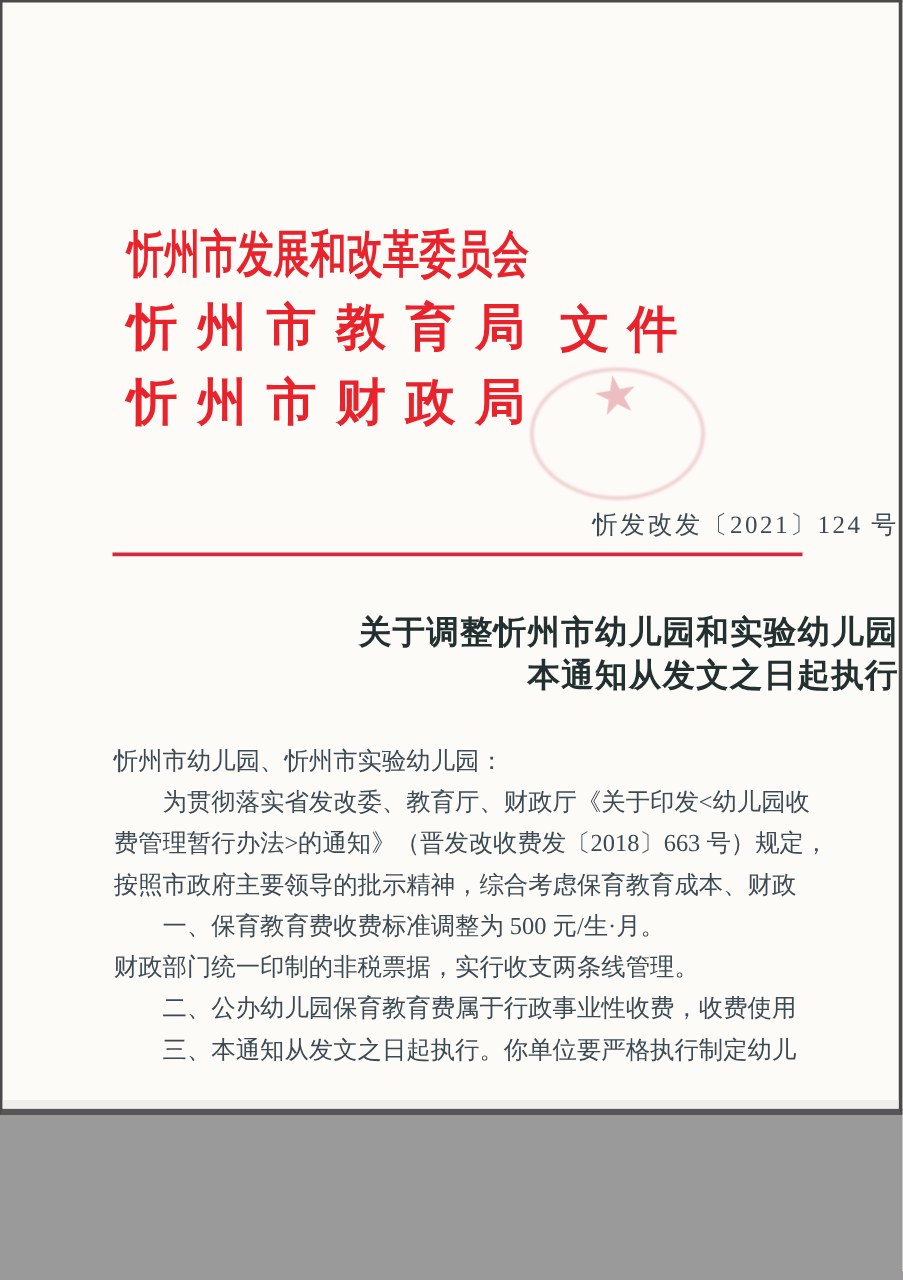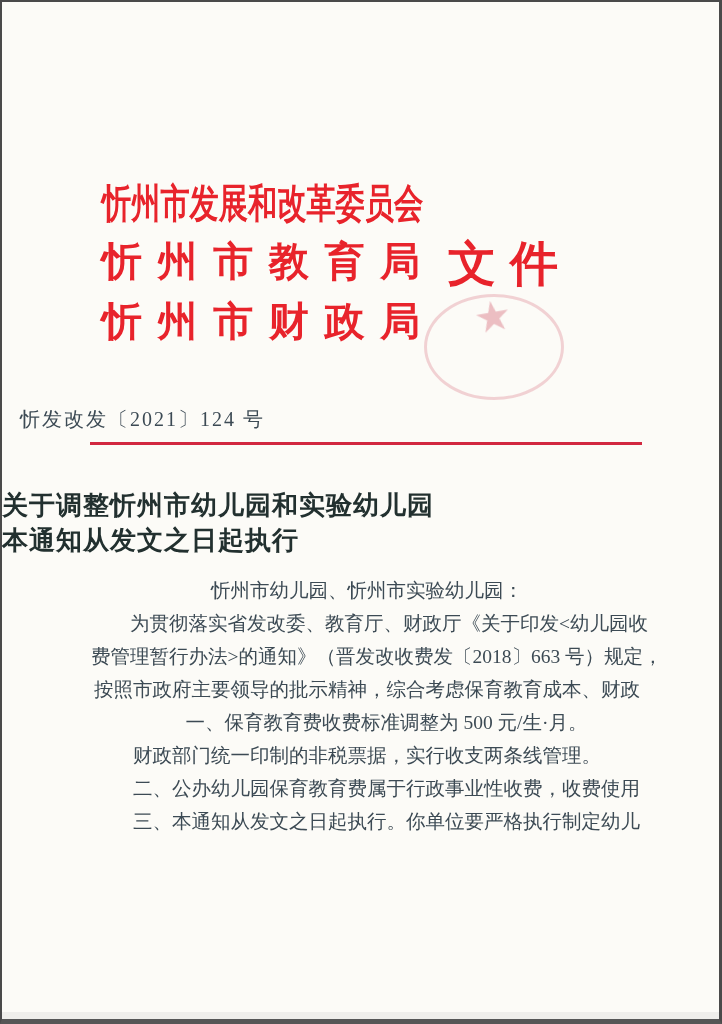--- a/index.html
+++ b/index.html
@@ -11,21 +11,21 @@
     --page-bg:#fcfbf7;
   }
   html,body{margin:0;padding:0;}
   body{
     width:722px;height:1024px;
     font-family:"Liberation Serif","DejaVu Serif",serif;
     background:#9a9a9a;
   }
   .page{
     position:relative;
-    width:722px;height:1024px;
+    width:722px;height:892px;
     box-sizing:border-box;
     background:var(--page-bg);
     border-left:2px solid #4a4a4a;
     border-top:2px solid #4a4a4a;
     border-right:3px solid #4a4a4a;
     border-bottom:5px solid #565656;
     overflow:hidden;
   }
   .page::after{ 
     content:"";
@@ -45,21 +45,21 @@
   .org-justified{
     left:100px;width:318px;
     display:flex;justify-content:space-between;
     font-size:40px;line-height:44px;font-weight:700;
     color:var(--red);
   }
   .org2{top:238px;}
   .org3{top:298px;}
   .doctype{
     left:446px;top:234px;
-    font-size:48px;line-height:56px;font-weight:700;
+    font-size:40px;line-height:56px;font-weight:700;
     color:var(--red);
     letter-spacing:14px;white-space:nowrap;
   }
 
   
   .seal-circle{
     left:422px;top:292px;width:134px;height:100px;
     border:3px solid rgba(223,141,152,.38);
     border-radius:50%;
     filter:blur(.7px);
@@ -68,45 +68,44 @@
     left:472px;top:294px;
     font-size:42px;line-height:1;
     color:rgba(223,141,152,.55);
     transform:rotate(-10deg);
     filter:blur(.5px);
   }
 
   
   .docnum{
     left:0;right:0;top:404px;
-    text-align:left;
+    text-align:right;
     padding-left:18px;
     font-size:20px;letter-spacing:2px;
     color:var(--ink);
   }
   .redline{
     left:88px;top:440px;width:552px;height:3px;
     background:var(--rule-red);
   }
 
   
   .title{
     left:0;right:0;top:486px;
-    text-align:left;
+    text-align:right;
     font-size:26px;line-height:35px;font-weight:700;
     letter-spacing:1px;
     color:var(--title-ink);
   }
 
   
   .bodytext{
-    left:89px;top:572px;width:552px;
+    left:89px;top:591px;width:552px;
     font-size:19.5px;line-height:33px;
     color:var(--ink);
-    text-align:center;
   }
   .bodytext .line{white-space:nowrap;}
   .bodytext .indent{text-indent:39px;font-family:Liberation Serif, serif;}
 </style>
 </head>
 <body>
 
 <div class="page">
 
   <div class="abs org1">忻州市发展和改革委员会</div>

